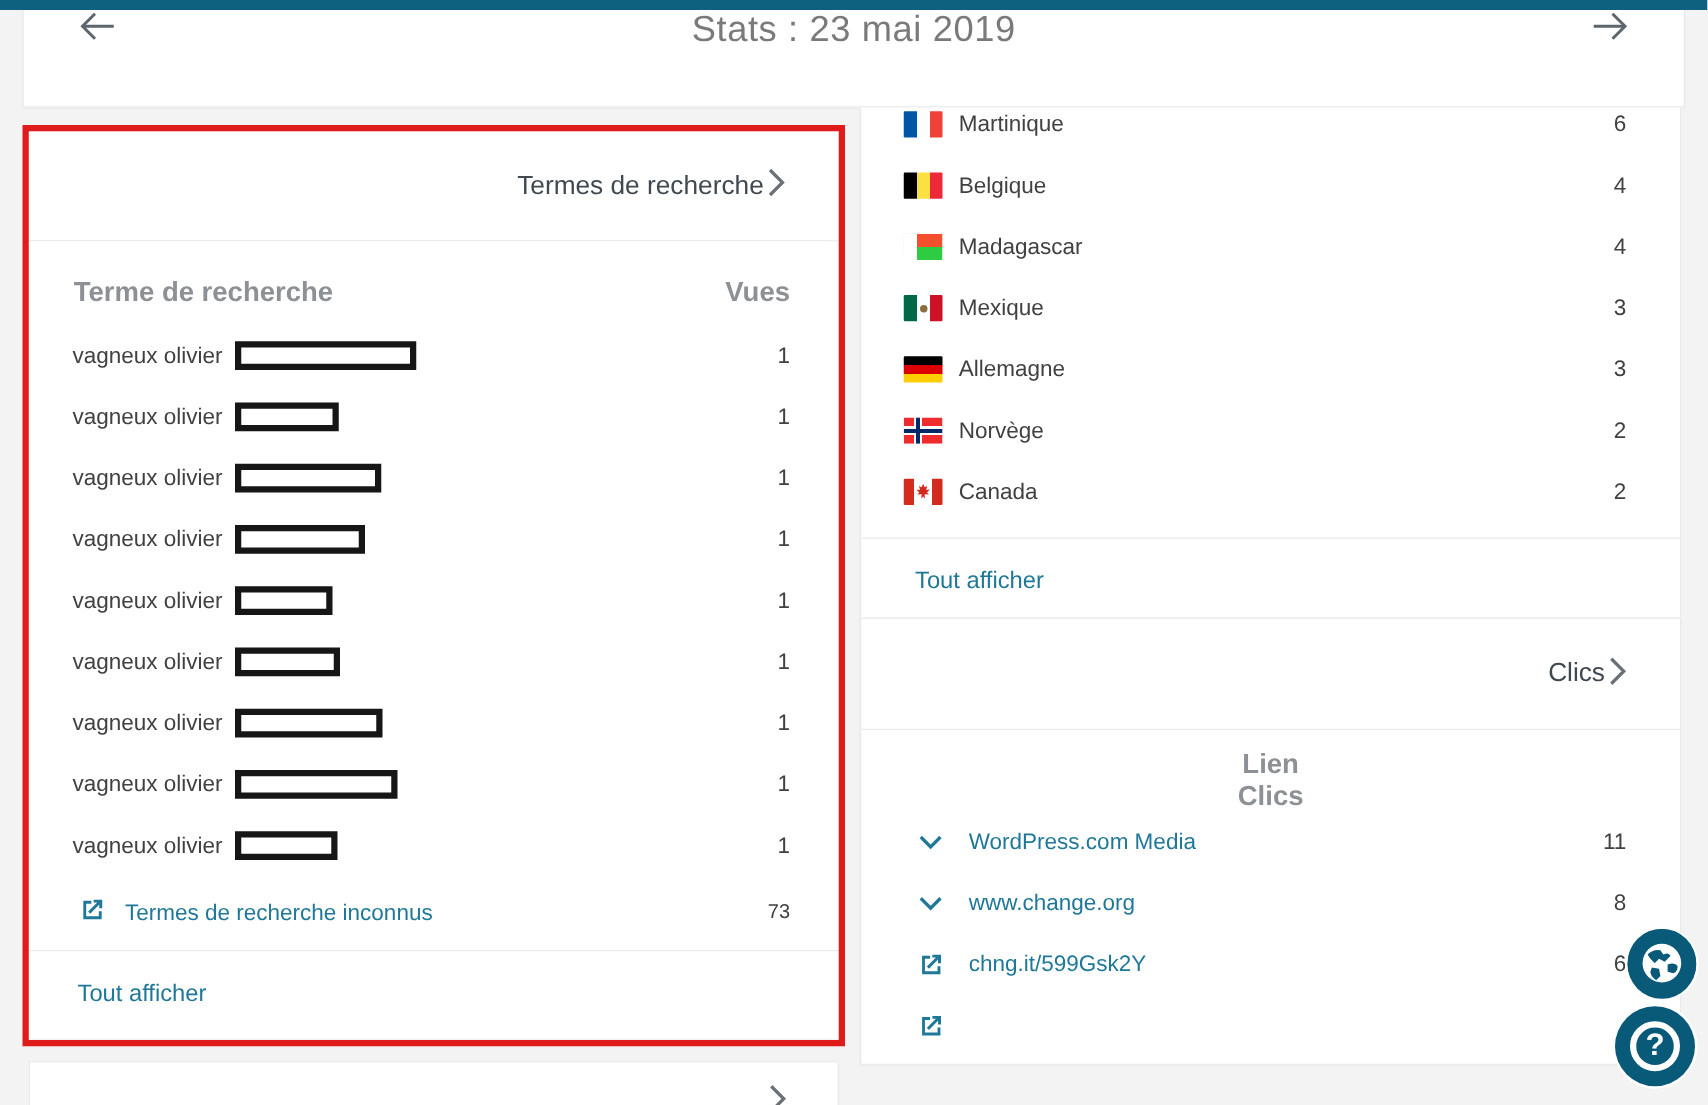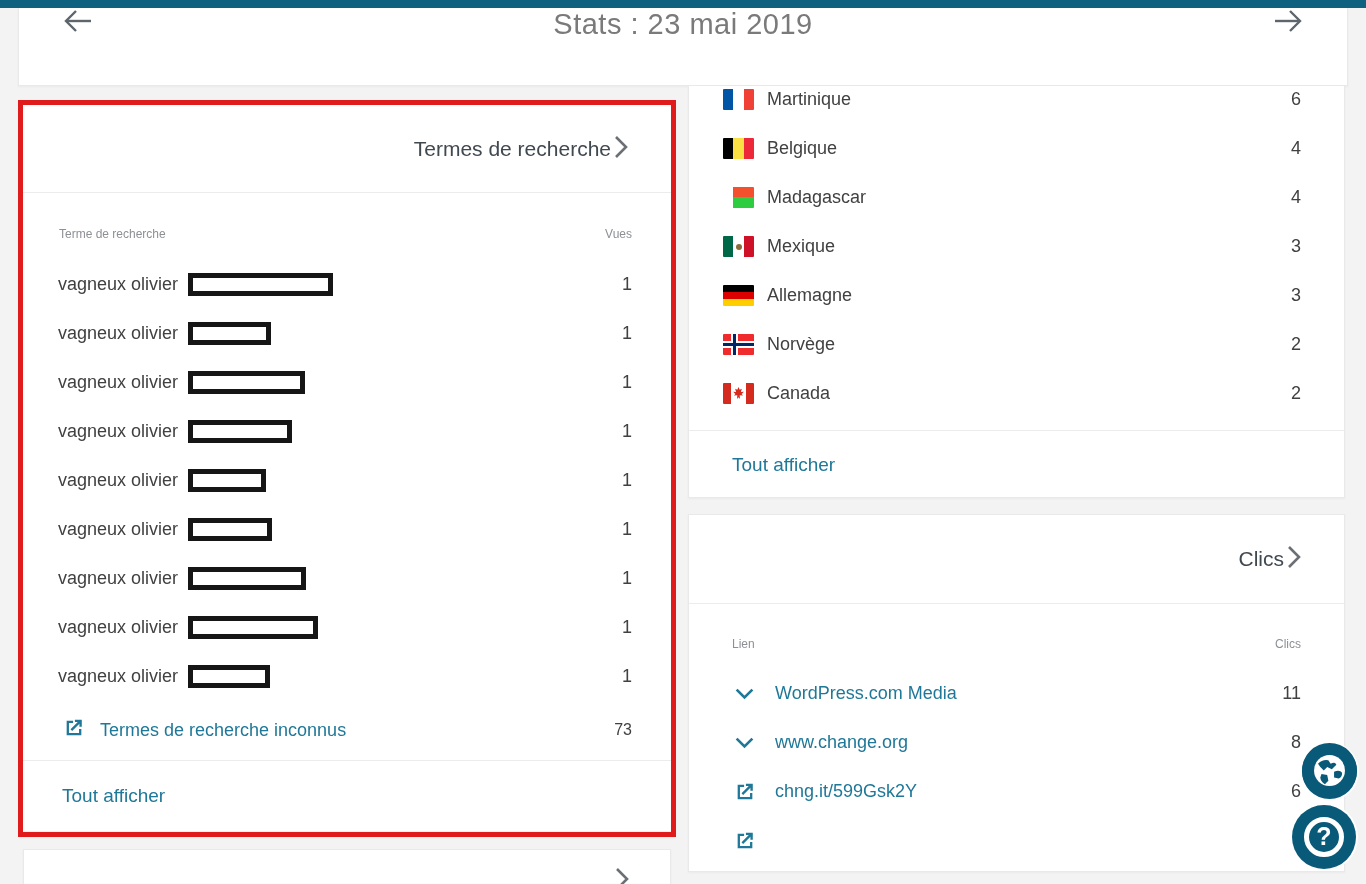--- a/index.html
+++ b/index.html
@@ -16,21 +16,21 @@
 
   
   .page-header { left:18px; top:8px; width:1330px; height:78px; border-top:none; display:flex; align-items:flex-start; justify-content:space-between; padding:0 44px; }
   .page-title { position:absolute; left:0; right:0; text-align:center; font-size:29px; font-weight:300; color:#7a7a7a; letter-spacing:.5px; }
   .nav-arrow { background:none; border:none; cursor:pointer; z-index:2; display:flex; align-items:center; }
 
   
   .card-title-row { display:flex; align-items:center; padding:0 40px; justify-content:flex-end; }
   .card-title { font-size:21px; color:#404850; }
   .divider { border-top:1px solid #ececec; }
-  .cols-row { display:flex; justify-content:space-between; font-size:12px; font-weight:normal; color:#8d9094; }
+  .cols-row { display:flex; justify-content:space-between; font-size:22px; font-weight:bold; color:#8d9094; }
   .t-row { display:flex; align-items:center; height:49px; font-size:18px; color:#414141; }
   .t-row .val { margin-left:auto; }
   .show-all { font-size:19px; color:#1f7898; cursor:pointer; }
 
   
   .search-card { left:23px; top:105px; width:648px; height:726px; border:none; box-shadow:none; }
   .search-card .card-title-row { height:87px; }
   .search-card .cols-row { padding:14px 39px 0 36px; height:67px; align-items:center; }
   .search-card .t-row { padding:0 39px 0 35px; }
   .redact { display:inline-block; height:23px; background:#fff; border:5px solid #161616; margin-left:10px; }
@@ -63,23 +63,23 @@
     background-image:
       linear-gradient(to right,rgba(0,0,0,0) 31%,#002868 31%,#002868 42%,rgba(0,0,0,0) 42%),
       linear-gradient(to bottom,rgba(0,0,0,0) 42%,#002868 42%,#002868 58%,rgba(0,0,0,0) 58%),
       linear-gradient(to right,rgba(0,0,0,0) 26%,#fff 26%,#fff 47%,rgba(0,0,0,0) 47%),
       linear-gradient(to bottom,rgba(0,0,0,0) 33%,#fff 33%,#fff 67%,rgba(0,0,0,0) 67%); }
   .flag-canada    { background:linear-gradient(to right,#d52b1e 26%,#fff 26%,#fff 74%,#d52b1e 74%); }
   .flag-canada::after { content:""; position:absolute; left:9.5px; top:4px; width:12px; height:13px; background:#d52b1e;
     clip-path:polygon(50% 0,60% 22%,78% 14%,70% 38%,95% 36%,76% 54%,88% 66%,60% 64%,62% 92%,50% 78%,38% 92%,40% 64%,12% 66%,24% 54%,5% 36%,30% 38%,22% 14%,40% 22%); }
 
   
-  .clicks-card { left:688px; top:514px; width:657px; height:358px; }
+  .clicks-card { left:688px; top:494px; width:657px; height:358px; }
   .clicks-card .card-title-row { height:88px; }
-  .clicks-card .cols-row { padding:14px 43px 0 43px; height:65px; align-items:center; }
+  .clicks-card .cols-row { padding:14px 43px 0 43px; height:65px; align-items:center;flex-direction:column; }
   .clicks-card .t-row { padding:0 43px 0 44px; }
   .clicks-card .t-row .icon { display:flex; width:23px; justify-content:center; flex:none; }
   .clicks-card .t-row .lbl { margin-left:19px; color:#1f7898; cursor:pointer; }
 
   
   .float-btn { position:absolute; border:none; border-radius:50%; background:#095a79; cursor:pointer; z-index:60;
     display:flex; align-items:center; justify-content:center; box-shadow:0 0 0 2px rgba(255,255,255,.95); }
   .globe-btn { left:1302px; top:744px; width:55px; height:55px; }
   .help-btn  { left:1292px; top:805px; width:64px; height:64px; }
   .help-ring { width:40px; height:40px; border:5px solid #fff; border-radius:50%; display:flex; align-items:center; justify-content:center;

